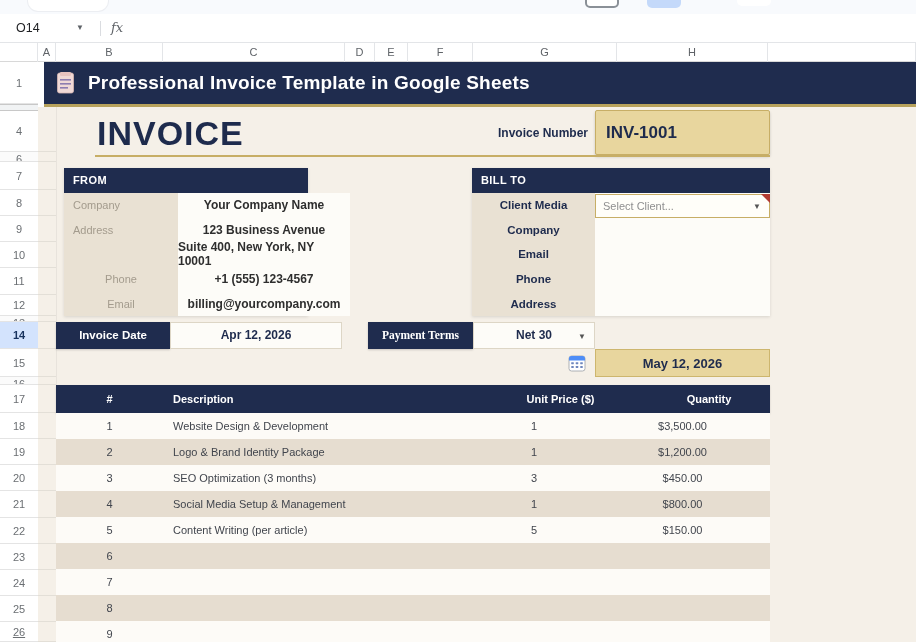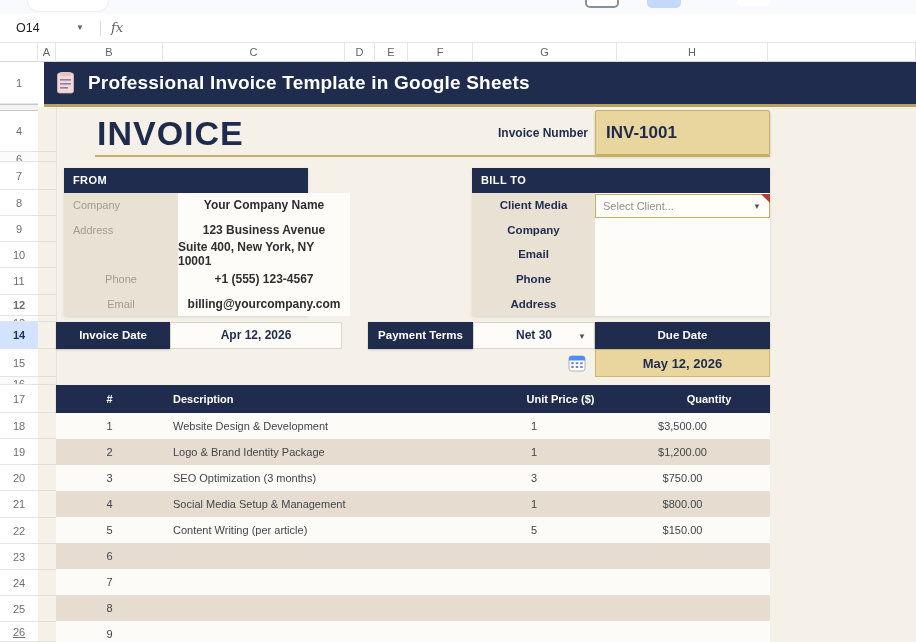--- a/index.html
+++ b/index.html
@@ -60,21 +60,21 @@
   .bvalue { background:#fdfcf8; position:relative; }
   .client-dd { position:absolute; left:0; top:1px; width:175px; height:24px; background:#fffef9; border:1px solid #c7ae66; }
   .dd-text { position:absolute; left:7px; top:0; height:22px; line-height:22px; font-size:11px; color:#8f8f8f; }
   .dd-arrow { position:absolute; right:8px; top:50%; transform:translateY(-50%); font-size:8px; color:#555; }
   .corner-tri { position:absolute; top:-1px; right:-1px; width:0; height:0; border-left:9px solid transparent; border-top:9px solid #b23b32; }
 
   .navy-chip { position:absolute; top:322px; height:27px; background:#1f2c4e; color:#fff; font-size:11.5px; font-weight:bold; text-align:center; line-height:27px; box-shadow:0 1px 2px rgba(0,0,0,0.18); }
   .value-chip { position:absolute; top:322px; height:27px; background:#fdfcf8; color:#1e2b4d; font-size:12px; font-weight:bold; text-align:center; line-height:25px; border:1px solid #ddd6c6; }
   #invoice-date-label { left:56px; width:114px; }
   #invoice-date-value { left:170px; width:172px; }
-  #payment-terms-label { left:368px; width:105px; }
+  #payment-terms-label { left:368px; width:105px;font-family:Liberation Serif, serif; }
   #payment-terms-value { left:473px; width:122px; }
   #due-date-label { left:595px; width:175px; }
   #due-date-value { position:absolute; left:595px; top:349px; width:175px; height:28px; background:#e8d69e; border:1px solid #cdb66e; color:#1e2b4d; font-size:13px; font-weight:bold; text-align:center; line-height:27px; }
   #calendar-icon { position:absolute; left:568px; top:354px; }
 
   #items-header { position:absolute; left:56px; top:385px; width:714px; height:28px; background:#1f2c4e; display:flex; box-shadow:0 1px 2px rgba(0,0,0,0.15); }
   .th { height:28px; line-height:28px; color:#fff; font-size:11px; font-weight:bold; text-align:center; }
   .th.c1 { text-align:left; padding-left:10px; }
   #items-body { position:absolute; left:56px; top:413px; width:714px; }
   .tr { display:flex; height:26px; }
@@ -118,21 +118,21 @@
   <div id="gutter-bg"></div>
   <div id="gutter">
       <div class="grow" style="top: 62px; height: 42px;">1</div>
       <div class="grow" style="top: 111px; height: 41px;">4</div>
       <div class="grow clip" style="top: 152px; height: 10px;">6</div>
       <div class="grow" style="top: 162px; height: 28px;">7</div>
       <div class="grow" style="top: 190px; height: 26px;">8</div>
       <div class="grow" style="top: 216px; height: 26px;">9</div>
       <div class="grow" style="top: 242px; height: 26px;">10</div>
       <div class="grow" style="top: 268px; height: 27px;">11</div>
-      <div class="grow" style="top: 295px; height: 21px; font-weight: bold;">12</div>
+      <div class="grow" style="top: 295px; height: 21px;">12</div>
       <div class="grow clip" style="top: 316px; height: 6px;">13</div>
       <div class="grow sel" style="top: 322px; height: 27px;">14</div>
       <div class="grow" style="top: 349px; height: 28px;">15</div>
       <div class="grow clip" style="top: 377px; height: 8px;">16</div>
       <div class="grow" style="top: 385px; height: 28px;">17</div>
       <div class="grow" style="top: 413px; height: 26px;">18</div>
       <div class="grow" style="top: 439px; height: 26px;">19</div>
       <div class="grow" style="top: 465px; height: 26px;">20</div>
       <div class="grow" style="top: 491px; height: 27px;">21</div>
       <div class="grow" style="top: 518px; height: 26px;">22</div>
@@ -225,21 +225,20 @@
       </div>
   </div>
 
   <div class="navy-chip" id="invoice-date-label">Invoice Date</div>
   <div class="value-chip" id="invoice-date-value">Apr 12, 2026</div>
   <div class="navy-chip" id="payment-terms-label">Payment Terms</div>
   <div class="value-chip" id="payment-terms-value">
     <span>Net 30</span>
     <span class="dd-arrow">▼</span>
   </div>
-  <div class="navy-chip" id="due-date-label">Due Date</div>
   <svg id="calendar-icon" width="18" height="18" viewBox="0 0 18 18">
     <rect x="1" y="2" width="16" height="15" rx="2.5" fill="#fff" stroke="#9aa0a6" stroke-width="0.8"></rect>
     <path d="M1 4.5 a2.5 2.5 0 0 1 2.5 -2.5 h11 a2.5 2.5 0 0 1 2.5 2.5 v2 h-16 z" fill="#4e8df7"></path>
     <g fill="#6f87be">
       <rect x="3.2" y="8.2" width="2.6" height="2" rx="0.4"></rect>
         <rect x="7.7" y="8.2" width="2.6" height="2" rx="0.4"></rect>
         <rect x="12.2" y="8.2" width="2.6" height="2" rx="0.4"></rect>
       <rect x="3.2" y="12" width="2.6" height="2" rx="0.4"></rect>
         <rect x="7.7" y="12" width="2.6" height="2" rx="0.4"></rect>
         <rect x="12.2" y="12" width="2.6" height="2" rx="0.4"></rect>
@@ -263,21 +262,21 @@
       <div class="tr beige">
         <div class="td c0" style="width: 107px;">2</div>
         <div class="td c1" style="width: 310px;">Logo &amp; Brand Identity Package</div>
         <div class="td c2" style="width: 122px;">1</div>
         <div class="td c3" style="width: 175px;">$1,200.00</div>
       </div>
       <div class="tr light">
         <div class="td c0" style="width: 107px;">3</div>
         <div class="td c1" style="width: 310px;">SEO Optimization (3 months)</div>
         <div class="td c2" style="width: 122px;">3</div>
-        <div class="td c3" style="width: 175px;">$750.00</div>
+        <div class="td c3" style="width: 175px;">$450.00</div>
       </div>
       <div class="tr beige">
         <div class="td c0" style="width: 107px;">4</div>
         <div class="td c1" style="width: 310px;">Social Media Setup &amp; Management</div>
         <div class="td c2" style="width: 122px;">1</div>
         <div class="td c3" style="width: 175px;">$800.00</div>
       </div>
       <div class="tr light">
         <div class="td c0" style="width: 107px;">5</div>
         <div class="td c1" style="width: 310px;">Content Writing (per article)</div>

